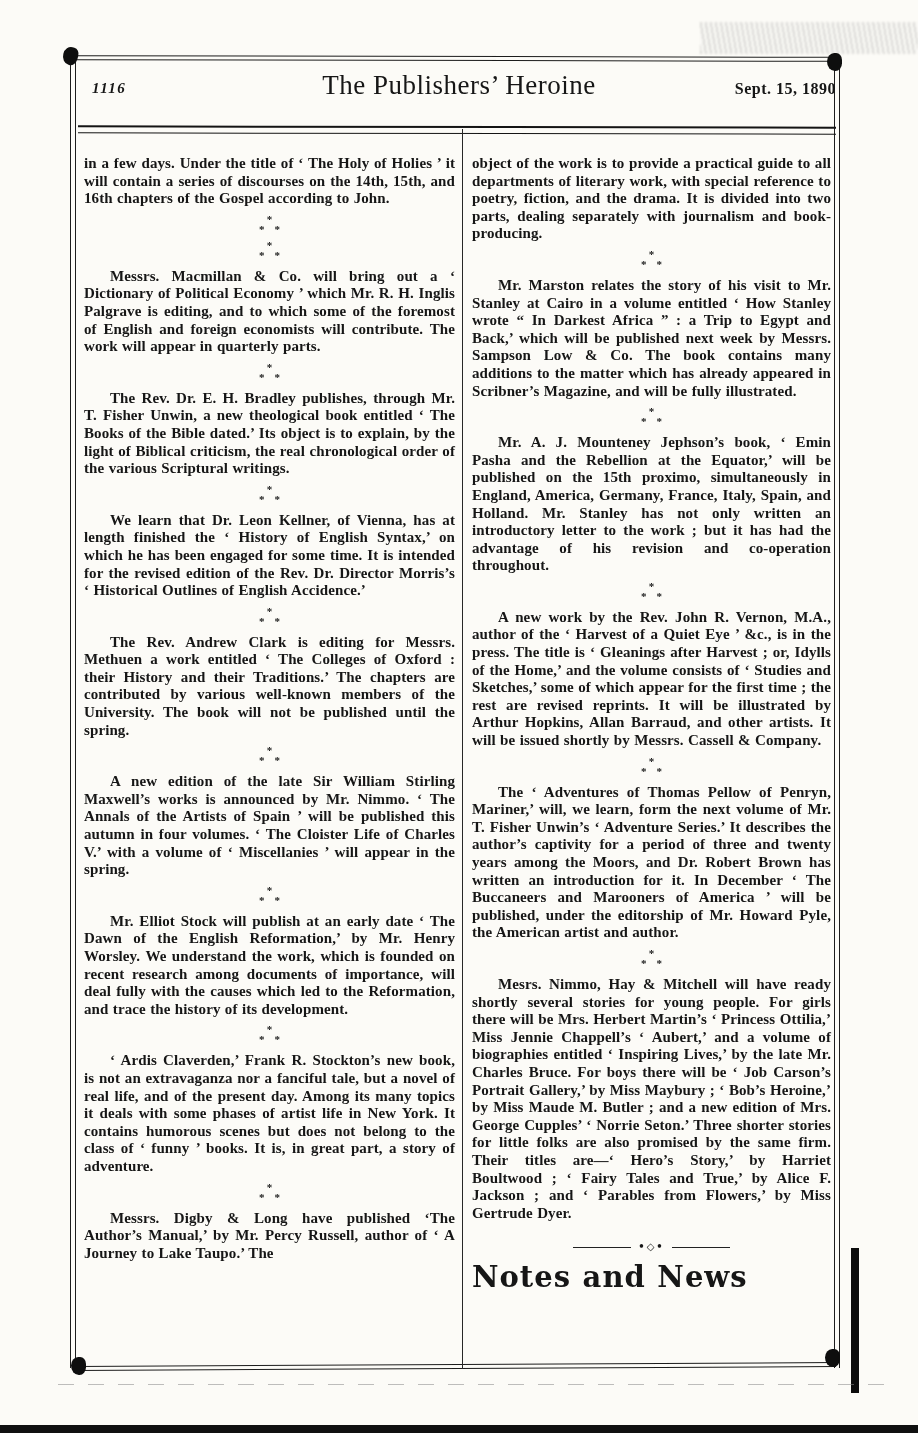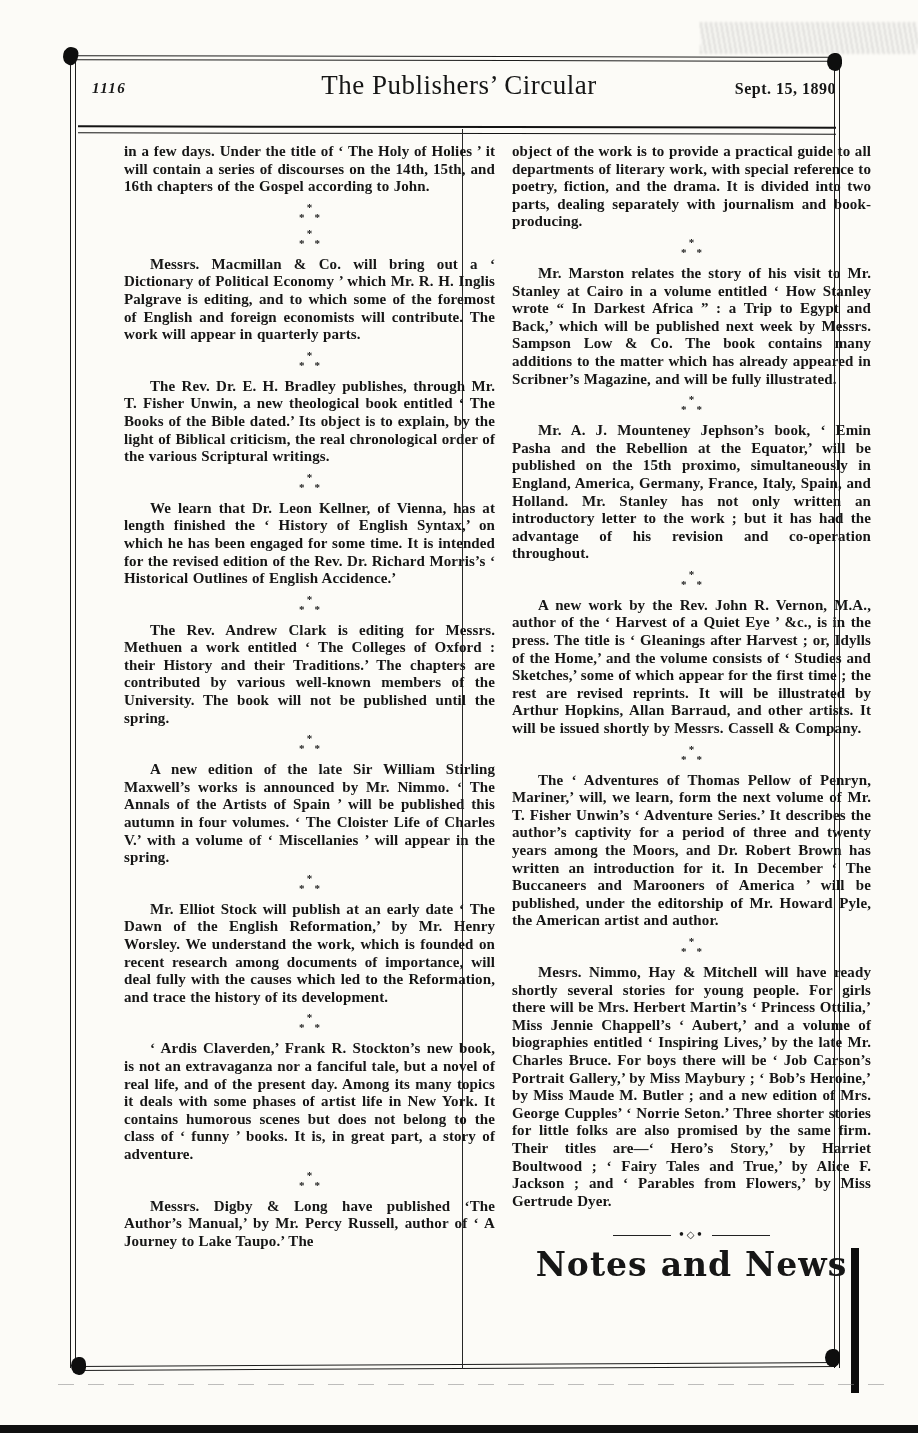--- a/index.html
+++ b/index.html
@@ -21,35 +21,35 @@
   #knob-tl{left:63px;top:47px;transform:rotate(15deg);}
   #knob-tr{left:827px;top:53px;}
   #knob-bl{left:71px;top:1357px;}
   #knob-br{left:825px;top:1349px;}
   #col-divider{position:absolute;left:462px;top:129px;width:1px;height:1240px;background:#272727;}
   
   #page-number{position:absolute;left:92px;top:80px;font-size:15px;font-weight:bold;letter-spacing:1.5px;font-style:italic;}
   #page-title{position:absolute;left:0;right:0;top:70px;text-align:center;font-size:27px;letter-spacing:.5px;}
   #page-date{position:absolute;right:82px;top:80px;font-size:16px;letter-spacing:.5px;font-weight:bold;}
   
-  .col{position:absolute;top:143px;text-align:justify;font-size:15px;line-height:17.6px;
-    font-weight:bold;letter-spacing:.1px;word-spacing:.5px;margin-left:40px;}
+  .col{position:absolute;top:155px;text-align:justify;font-size:15px;line-height:17.6px;
+    font-weight:bold;letter-spacing:.1px;word-spacing:.5px;}
   #col-left{left:84px;width:371px;}
   #col-right{left:472px;width:359px;}
   .col p{margin:0;text-indent:26px;}
   .col p.noindent{text-indent:0;}
   
   .asterism{text-align:center;font-size:11px;line-height:7px;margin:8px 0 9px;font-weight:bold;}
   .asterism span{display:block;}
   .ast-b{white-space:pre;margin-top:3px;}
   
   .notes-ornament{display:flex;align-items:center;justify-content:center;gap:7px;margin:16px auto 2px;}
   .orn-line{height:1px;background:#222;flex:0 0 58px;}
   .orn-glyph{font-family:"DejaVu Sans",sans-serif;font-size:10px;letter-spacing:2px;}
-  #notes-heading{text-align:center;font-family:"DejaVu Serif",serif;font-size:33px;font-weight:bold;
+  #notes-heading{text-align:left;font-family:"DejaVu Serif",serif;font-size:29px;font-weight:bold;
     letter-spacing:1px;margin:4px 0 10px;line-height:34px;}
   
   #noise-tr{position:absolute;left:700px;top:22px;width:218px;height:32px;opacity:.55;
     background:repeating-linear-gradient(80deg,rgba(80,80,80,.35) 0 2px,rgba(210,210,210,.15) 2px 5px);
     filter:blur(1px);}
   #sub-rule{position:absolute;left:58px;top:1384px;width:840px;height:1px;opacity:.55;
     background:repeating-linear-gradient(90deg,#8a8a8a 0 16px,transparent 16px 30px);}
   #gutter-bar{position:absolute;left:851px;top:1248px;width:8px;height:145px;background:#0c0c0c;}
   #scan-band{position:absolute;left:0;top:1425px;width:918px;height:8px;background:#101010;}
 </style>
@@ -64,21 +64,21 @@
 <div class="rule-h" id="frame-top"></div>
 <div class="rule-h" id="frame-bottom"></div>
 <div class="rule-v" id="frame-left"></div>
 <div class="rule-v" id="frame-right"></div>
 <div class="knob" id="knob-tl"></div>
 <div class="knob" id="knob-tr"></div>
 <div class="knob" id="knob-bl"></div>
 <div class="knob" id="knob-br"></div>
 
 <div id="page-number">1116</div>
-<div id="page-title">The Publishers’ Circular</div>
+<div id="page-title">The Publishers’ Heroine</div>
 <div id="page-date">Sept. 15, 1890</div>
 <div id="header-rule"></div>
 <div id="col-divider"></div>
 
 <div class="col" id="col-left">
   <p class="noindent">in a few days.  Under the title of ‘ The Holy of Holies ’ it will contain a series of discourses on the 14th, 15th, and 16th chapters of the Gospel according to John.</p>
   <div class="asterism">
       <span>*</span>
       <span class="ast-b">*   *</span>
     </div>
@@ -89,21 +89,21 @@
   <p>Messrs. Macmillan &amp; Co. will bring out a ‘ Dictionary of Political Economy ’ which Mr. R. H. Inglis Palgrave is editing, and to which some of the foremost of English and foreign economists will contribute.  The work will appear in quarterly parts.</p>
   <div class="asterism">
       <span>*</span>
       <span class="ast-b">*   *</span>
     </div>
   <p>The Rev. Dr. E. H. Bradley publishes, through Mr. T. Fisher Unwin, a new theological book entitled ‘ The Books of the Bible dated.’  Its object is to explain, by the light of Biblical criticism, the real chronological order of the various Scriptural writings.</p>
   <div class="asterism">
       <span>*</span>
       <span class="ast-b">*   *</span>
     </div>
-  <p>We learn that Dr. Leon Kellner, of Vienna, has at length finished the ‘ History of English Syntax,’ on which he has been engaged for some time.  It is intended for the revised edition of the Rev. Dr. Richard Morris’s ‘ Historical Outlines of English Accidence.’</p>
+  <p>We learn that Dr. Leon Kellner, of Vienna, has at length finished the ‘ History of English Syntax,’ on which he has been engaged for some time.  It is intended for the revised edition of the Rev. Dr. Director Morris’s ‘ Historical Outlines of English Accidence.’</p>
   <div class="asterism">
       <span>*</span>
       <span class="ast-b">*   *</span>
     </div>
   <p>The Rev. Andrew Clark is editing for Messrs. Methuen a work entitled ‘ The Colleges of Oxford : their History and their Traditions.’  The chapters are contributed by various well-known members of the University.  The book will not be published until the spring.</p>
   <div class="asterism">
       <span>*</span>
       <span class="ast-b">*   *</span>
     </div>
   <p>A new edition of the late Sir William Stirling Maxwell’s works is announced by Mr. Nimmo.  ‘ The Annals of the Artists of Spain ’ will be published this autumn in four volumes. ‘ The Cloister Life of Charles V.’ with a volume of ‘ Miscellanies ’ will appear in the spring.</p>

